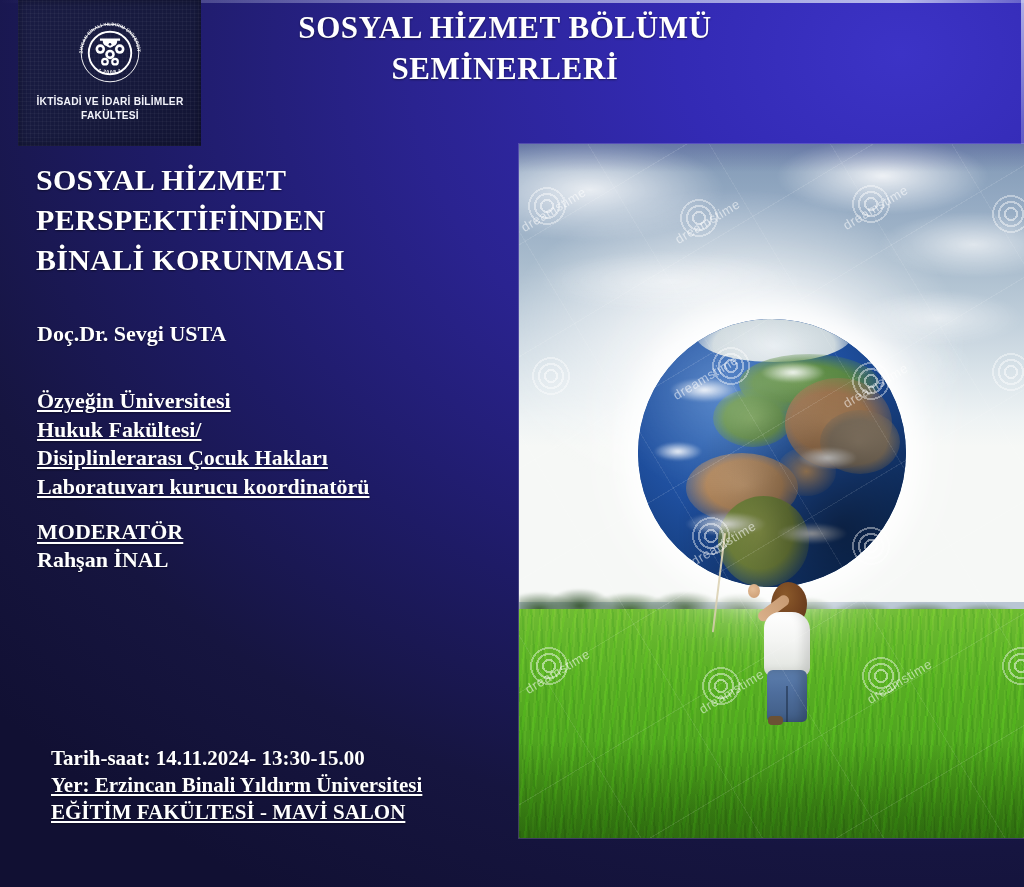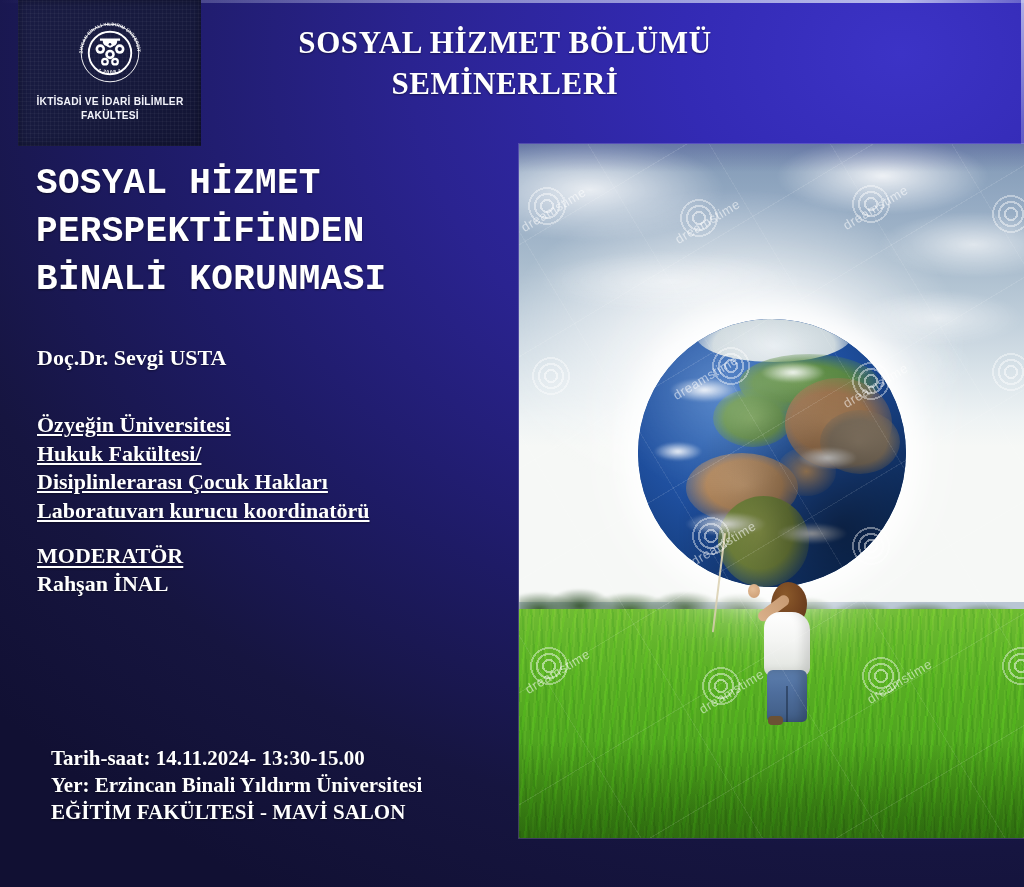--- a/index.html
+++ b/index.html
@@ -56,46 +56,45 @@
     font-weight: 700;
     font-size: 11px;
     letter-spacing: 0.2px;
     line-height: 1.25;
     color: #f2f3fa;
     transform: scaleX(0.93);
   }
   
   .header-title {
     position: absolute;
-    left: 205px; top: 23px;
+    left: 205px; top: 8px;
     width: 600px;
     text-align: center;
     color: #ffffff;
     font-weight: 700;
     font-size: 31px;
     line-height: 1.32;
     letter-spacing: 0.6px;
     text-shadow: 0 1px 2px rgba(0,0,0,0.45);
   }
   .header-title .l2 { display: block; }
   
   .left-col {
     position: absolute;
     left: 0; top: 160px;
     width: 512px;
     color: #ffffff;
   }
   .main-heading {
     padding-left: 36px;
     font-weight: 700;
-    font-size: 36px;
+    font-size: 30px;
     line-height: 1.33;
     letter-spacing: 0.3px;
     text-shadow: 0 1px 2px rgba(0,0,0,0.5);
-    font-family: Liberation Mono, monospace;
   }
   .main-heading span { display: block; }
   .block {
     padding-left: 37px;
     font-size: 22px;
     font-weight: 700;
     line-height: 1.30;
     text-shadow: 0 1px 2px rgba(0,0,0,0.45);
   }
   .block .role {
@@ -112,21 +111,21 @@
     left: 0; top: 745px;
     width: 512px;
     padding-left: 51px;
     box-sizing: border-box;
     color: #ffffff;
     font-weight: 700;
     font-size: 21px;
     line-height: 1.28;
     text-shadow: 0 1px 2px rgba(0,0,0,0.45);
   }
-  .footer-block .venue { margin-top: 25px; }
+  .footer-block .venue { margin-top: 25px; text-decoration: underline; }
   .footer-block .line { display: block; }
   
   .photo {
     position: absolute;
     left: 519px; top: 144px;
     width: 505px; height: 694px;
     overflow: hidden;
     background: #b9c6d4;
     box-shadow: 0 0 0 1px rgba(255,255,255,0.18);
   }

